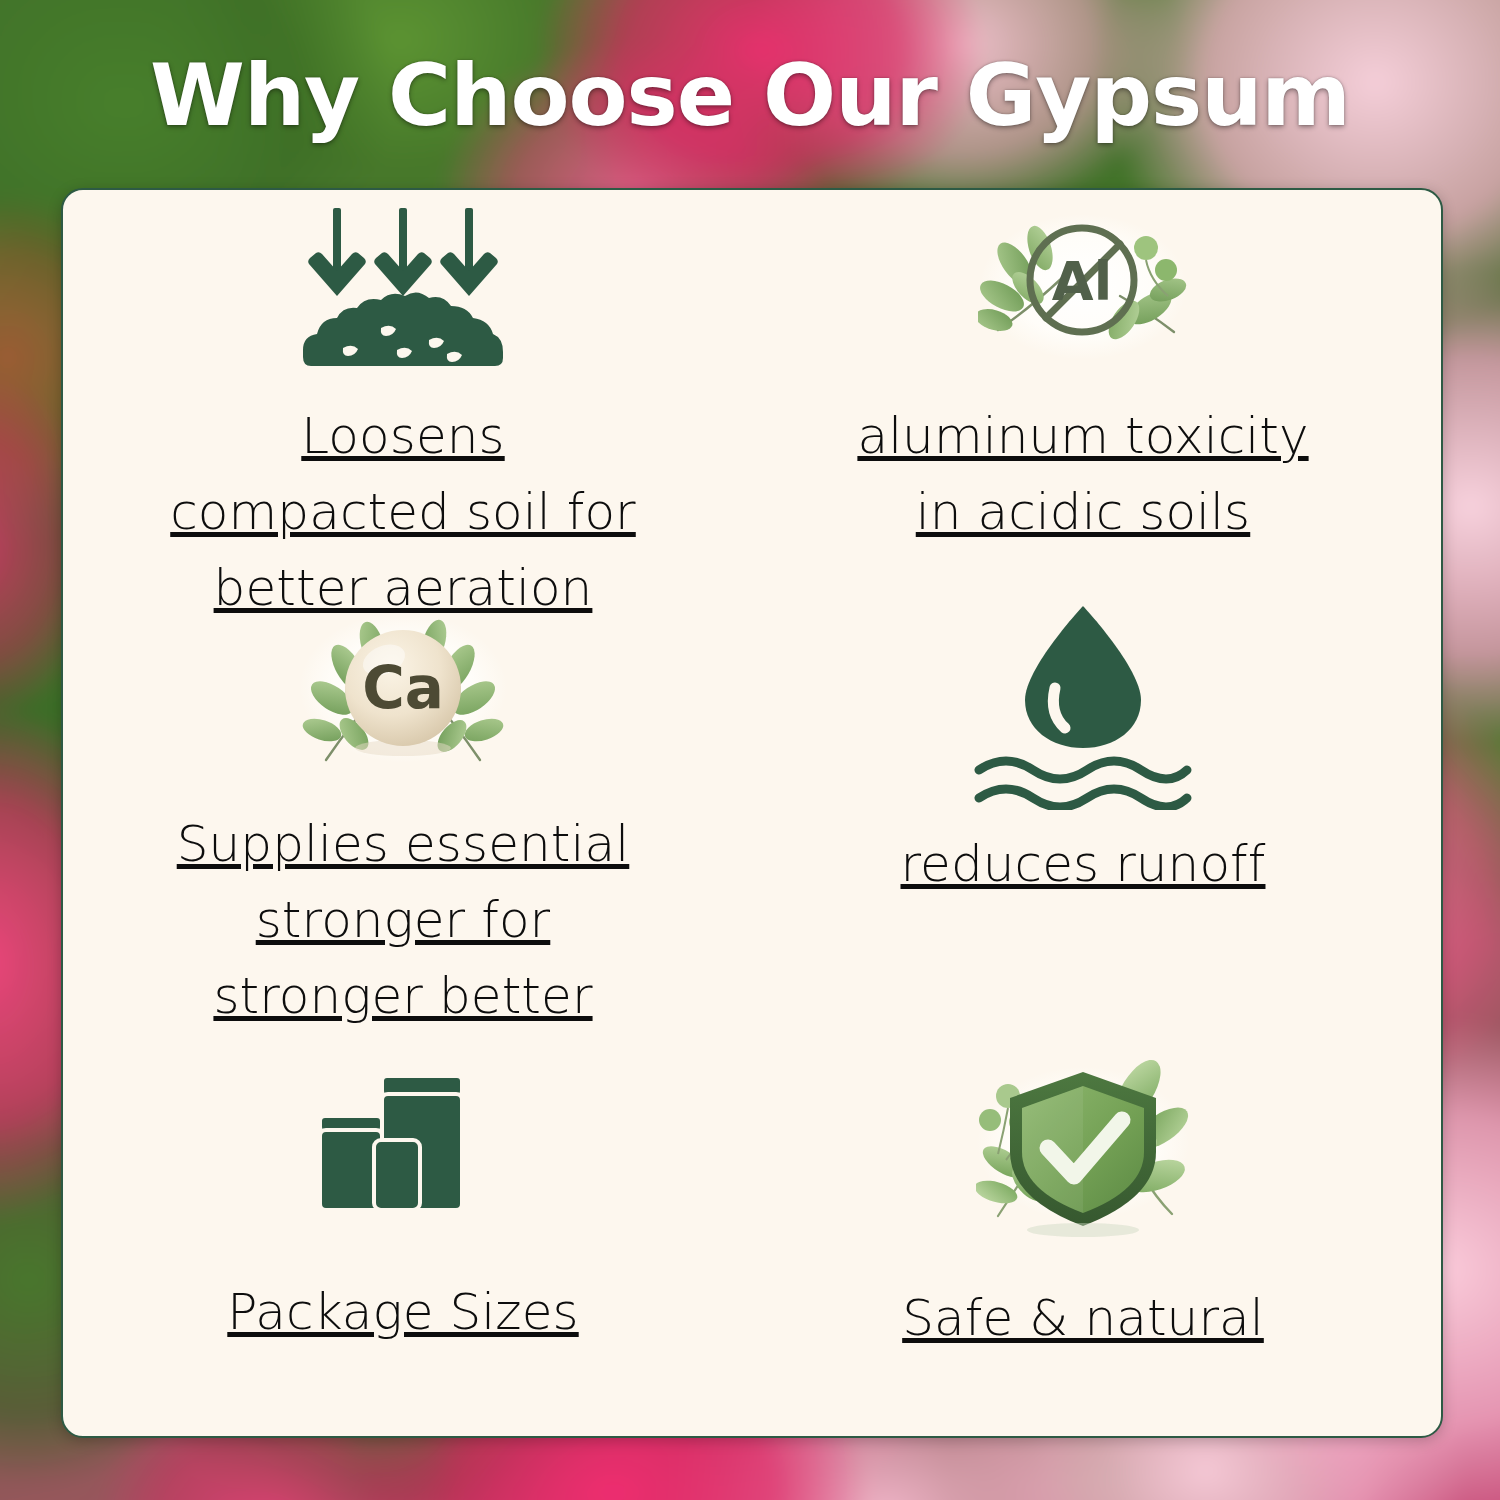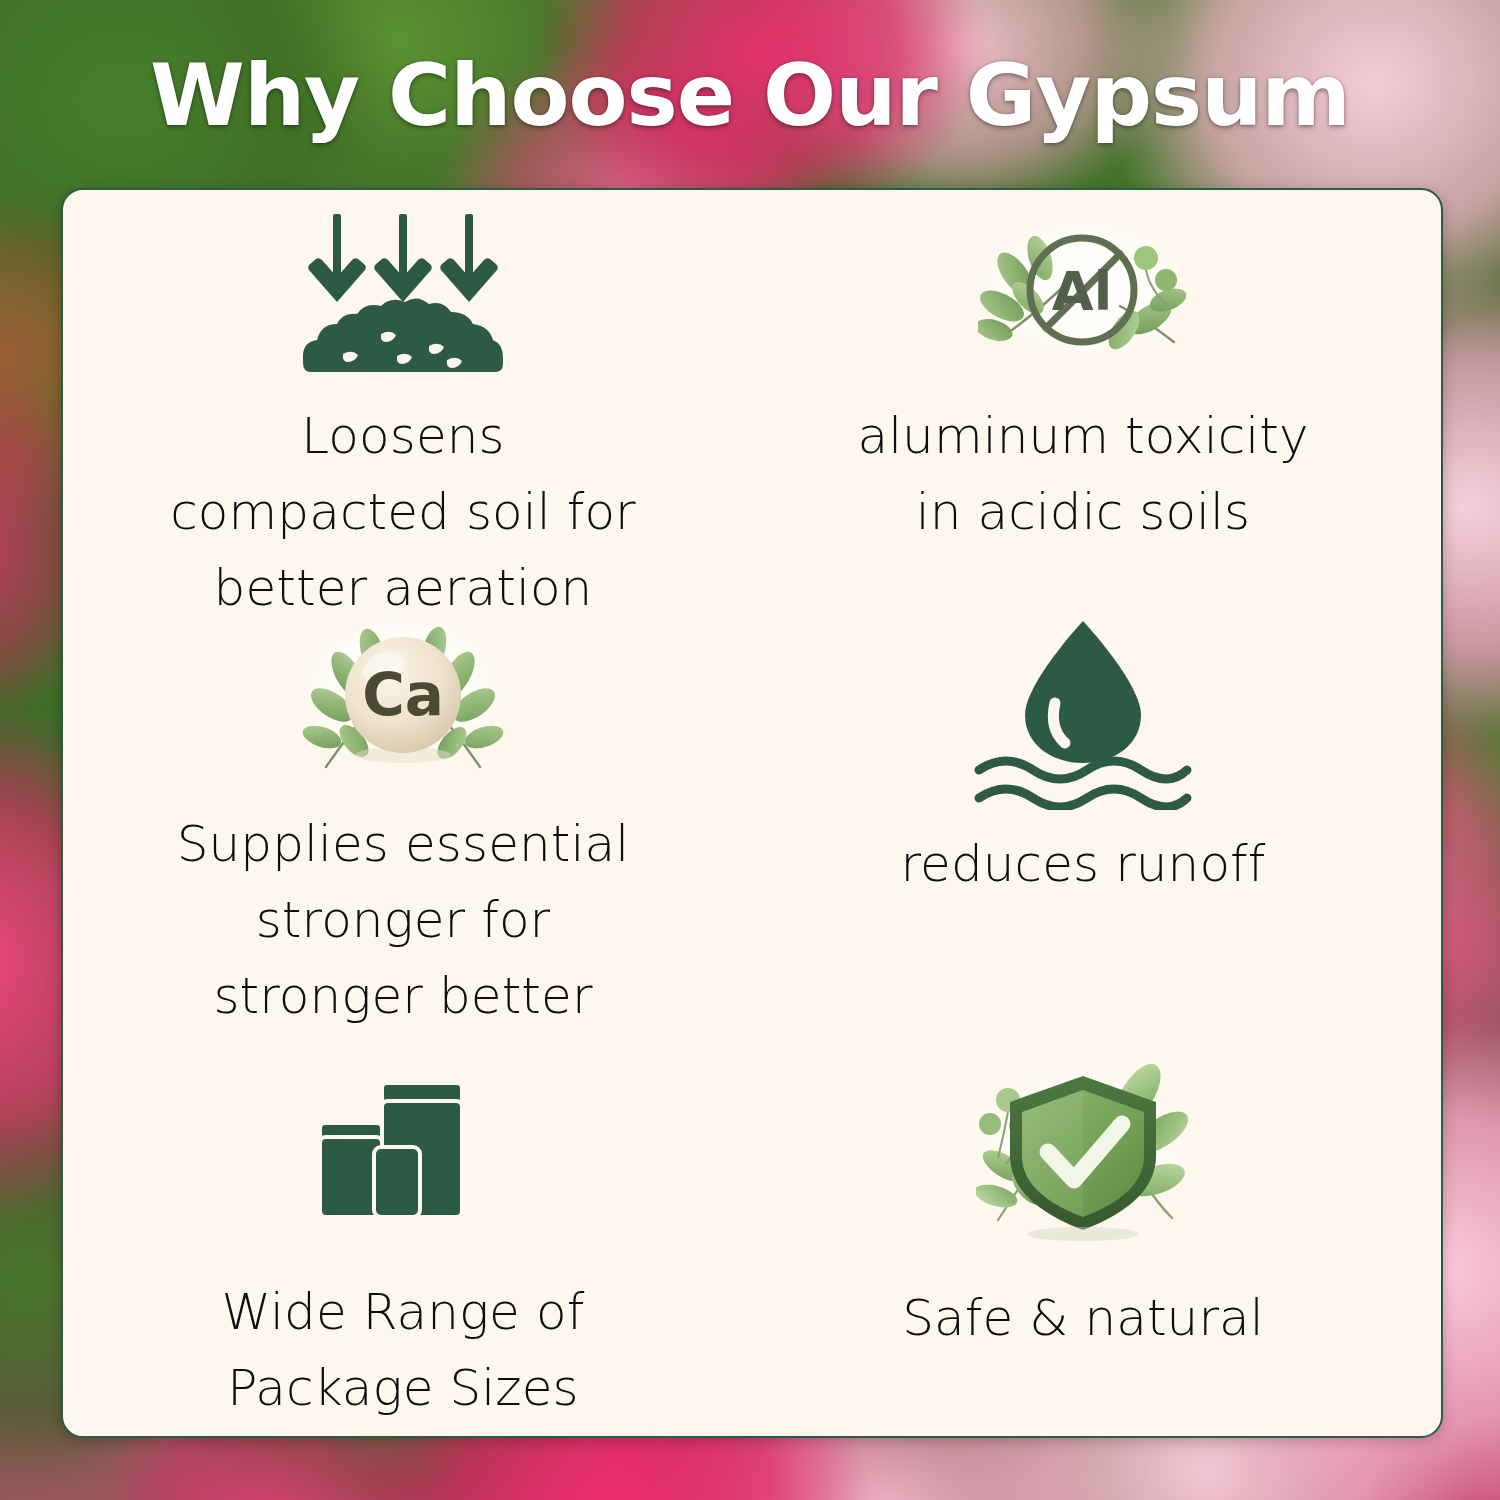--- a/index.html
+++ b/index.html
@@ -110,36 +110,37 @@
   }
   .col-left  { left: 20px; }
   .col-right { left: 700px; }
 
   .row-1 { top: 14px; }
   .row-2 { top: 412px; }
   .row-3 { top: 866px; }
 
   .icon-wrap {
     display: flex;
-    align-items: center;
+    align-items: flex-start;
     justify-content: center;
     height: 180px;
   }
   .icon-wrap.tall { height: 190px; }
 
   .feat-text {
     font-family: "DejaVu Sans", sans-serif;
     font-weight: 300;
     font-size: 50px;
     line-height: 1.52;
     color: #0d0d0d;
     text-align: center;
     letter-spacing: 0.1px;
     margin-top: 14px;
     width: 600px;
+    text-decoration: underline;
   }
   .feat-text.two-line { margin-top: 18px; }
   .feat-text.one-line { margin-top: 34px; }
 
   
   .glow {
     background: radial-gradient(ellipse 58% 52% at 50% 46%, #ffffff 0%, #fffdf9 52%, rgba(253,247,238,0) 78%);
     border-radius: 26px;
   }
 </style>
@@ -315,21 +316,20 @@
               <rect x="74" y="38" width="80" height="116" rx="6"></rect>
 
               <rect x="12" y="60" width="62" height="16" rx="5"></rect>
               <rect x="12" y="74" width="62" height="80" rx="6"></rect>
 
               <rect x="66" y="84" width="46" height="70" rx="7"></rect>
             </g>
           </svg>
         </div>
         <div class="feat-text two-line" style="margin-top:28px;">
-          <div>Wide Range of</div>
           <div>Package Sizes</div>
         </div>
       </div>
 
       <div class="cell col-right row-3">
         <div class="icon-wrap glow tall" style="width:236px;">
           <svg width="214" height="182" viewBox="0 0 214 182" aria-hidden="true">
             <defs>
               <linearGradient id="shb" x1="0" y1="0" x2="0" y2="1">
                 <stop offset="0%" stop-color="#4d7840"></stop>

